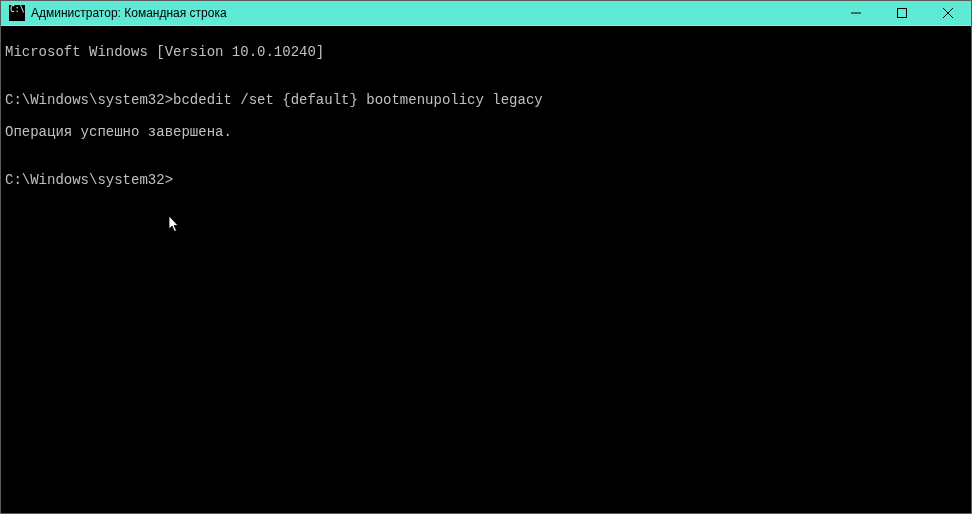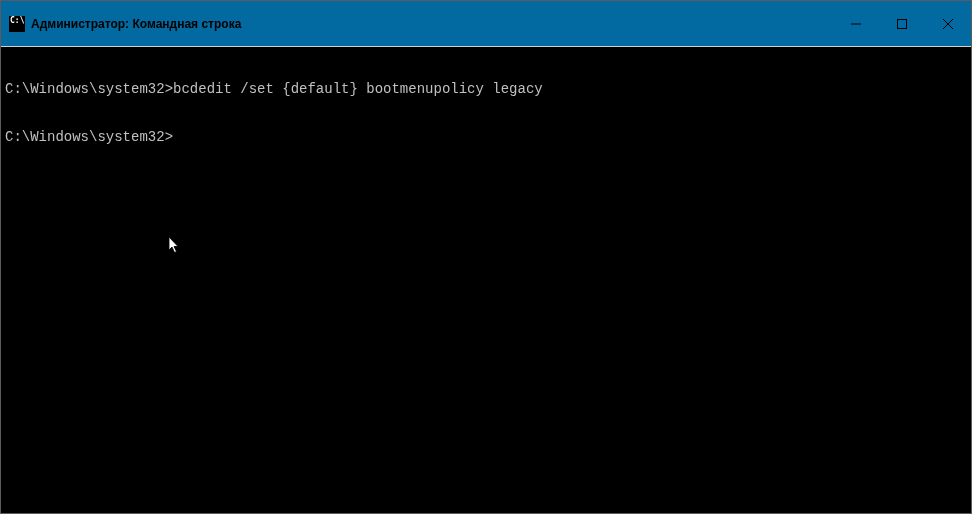--- a/index.html
+++ b/index.html
@@ -12,26 +12,25 @@
   }
   .window {
     width: 972px;
     height: 514px;
     background: #fff;
     border: 1px solid #5b5b5b;
     display: flex;
     flex-direction: column;
   }
   .titlebar {
-    height: 46px;
-    background: #0369a1;
+    height: 25px;
+    background: #5eead4;
     display: flex;
     align-items: center;
     border-bottom: 1px solid #d0d0d0;
-    font-weight: bold;
   }
   .titlebar-icon {
     width: 16px;
     height: 16px;
     margin-left: 8px;
     margin-right: 6px;
     background: #000;
     position: relative;
   }
   .titlebar-icon::before {
@@ -104,21 +103,23 @@
       </div>
       <div class="window-control close">
         <svg viewBox="0 0 10 10">
             <line x1="0" y1="0" x2="10" y2="10" stroke="currentColor" stroke-width="1"></line>
             <line x1="10" y1="0" x2="0" y2="10" stroke="currentColor" stroke-width="1"></line>
           </svg>
       </div>
     </div>
   </div>
   <div class="terminal">
+<span class="terminal-line">Microsoft Windows [Version 10.0.10240]</span>
 <span class="terminal-line"></span>
 <span class="terminal-line"><span>C:\Windows\system32&gt;</span><span>bcdedit /set {default} bootmenupolicy legacy</span></span>
+<span class="terminal-line">Операция успешно завершена.</span>
 <span class="terminal-line"></span>
 <span class="terminal-line"><span>C:\Windows\system32&gt;</span></span>
     <svg class="cursor" viewBox="0 0 12 18">
       <path d="M0 0 L0 13 L3 10 L5.5 15.5 L7.5 14.5 L5 9.5 L9 9.5 Z" fill="#fff" stroke="#000" stroke-width="0.8"></path>
     </svg>
   </div>
 </div>
 
 </body></html>

